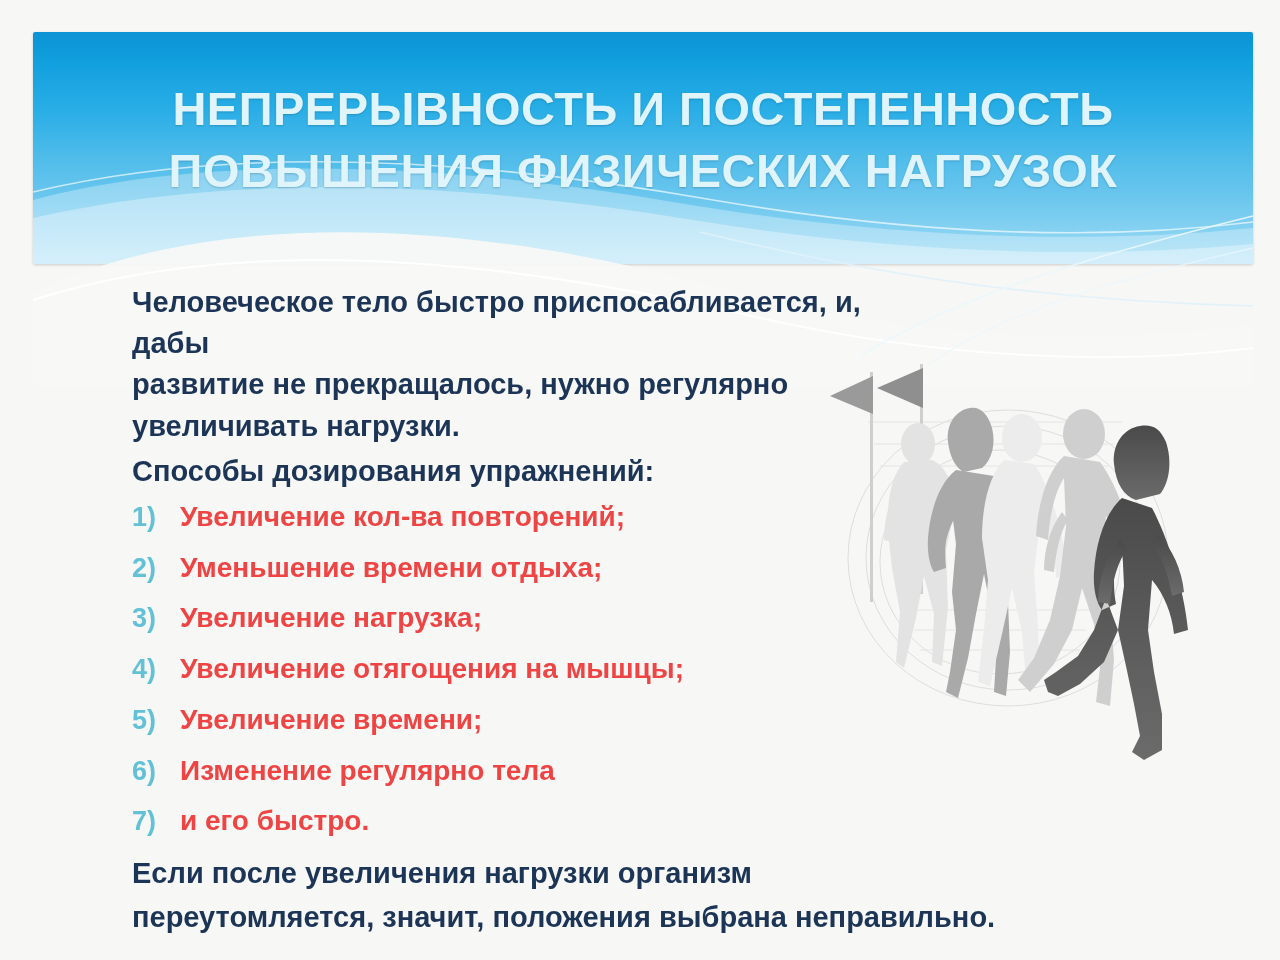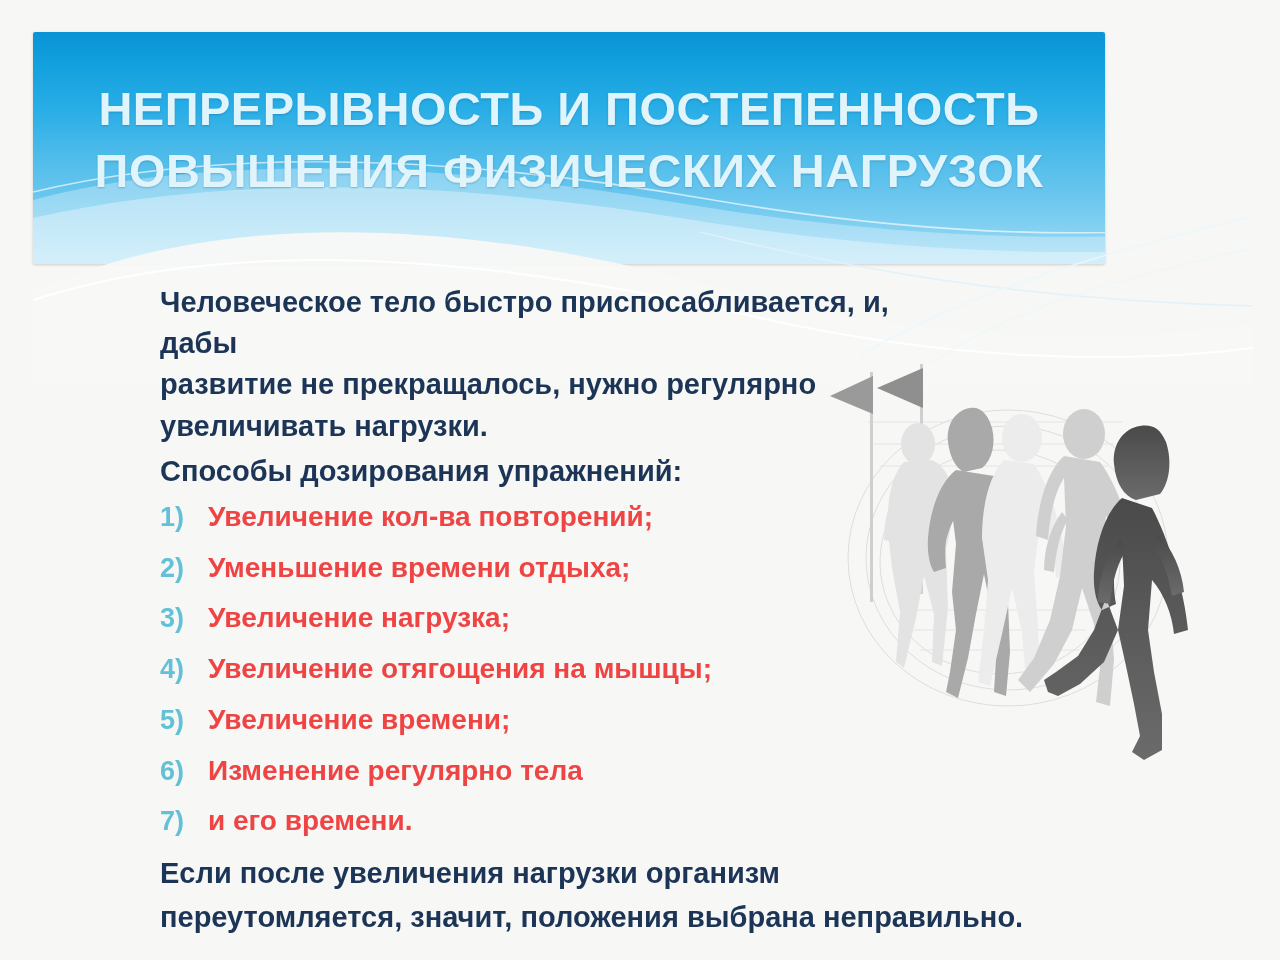--- a/index.html
+++ b/index.html
@@ -26,21 +26,21 @@
     height: 360px;
     overflow: hidden;
     pointer-events: none;
   }
 
   
   .banner {
     position: absolute;
     left: 33px;
     top: 32px;
-    width: 1072px;
+    width: 1220px;
     height: 232px;
     overflow: hidden;
     border-radius: 2px;
     box-shadow: 0 1px 3px rgba(0,0,0,0.18);
   }
   .banner-bg {
     position: absolute;
     inset: 0;
     background: linear-gradient(180deg,
         #0b93d5 0%,
@@ -74,21 +74,20 @@
   
   .body-block {
     position: absolute;
     left: 132px;
     top: 282px;
     width: 760px;
     color: #1c3557;
     font-size: 29px;
     font-weight: 700;
     line-height: 1.42;
-    margin-left: 28px;
   }
   .para {
     margin: 0 0 2px 0;
     color: #1c3557;
   }
   .para-lines {
     white-space: pre-line;
   }
   .sublead {
     margin: 4px 0 5px 0;
@@ -289,21 +288,21 @@
         <li>
           <span class="num">5)</span>
           <span class="txt">Увеличение времени;</span>
         </li>
         <li>
           <span class="num">6)</span>
           <span class="txt">Изменение регулярно тела</span>
         </li>
         <li>
           <span class="num">7)</span>
-          <span class="txt"> и его времени.</span>
+          <span class="txt"> и его быстро.</span>
         </li>
       </ol>
 
     <div class="para closing">Если после увеличения нагрузки организм
 переутомляется, значит, положения выбрана неправильно.</div>
   </div>
 
 </div>
 
 </body></html>

